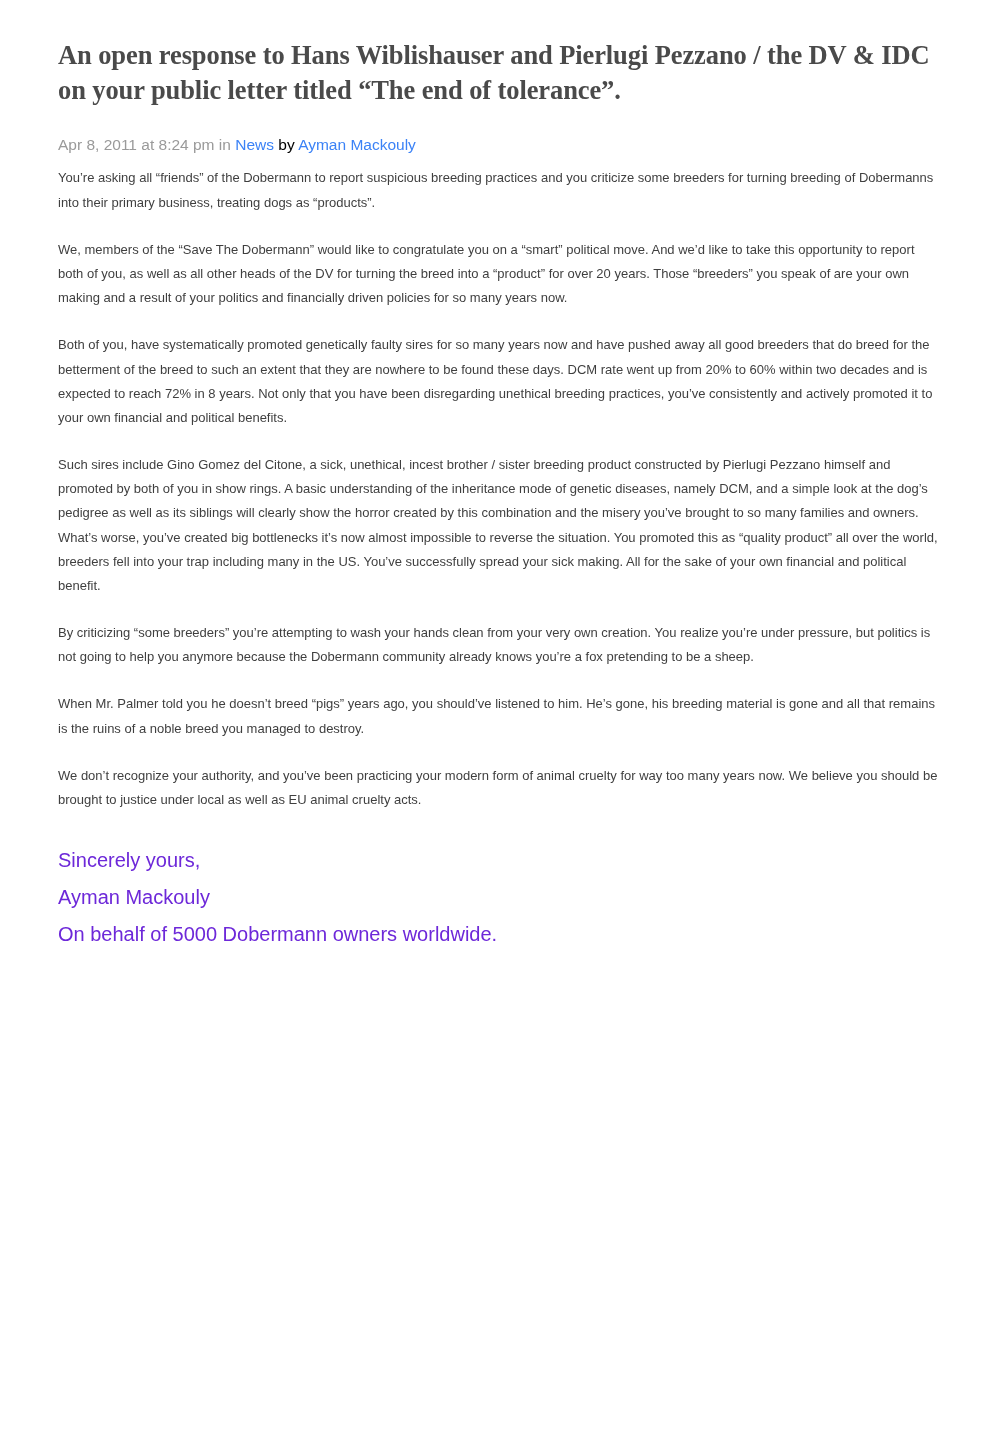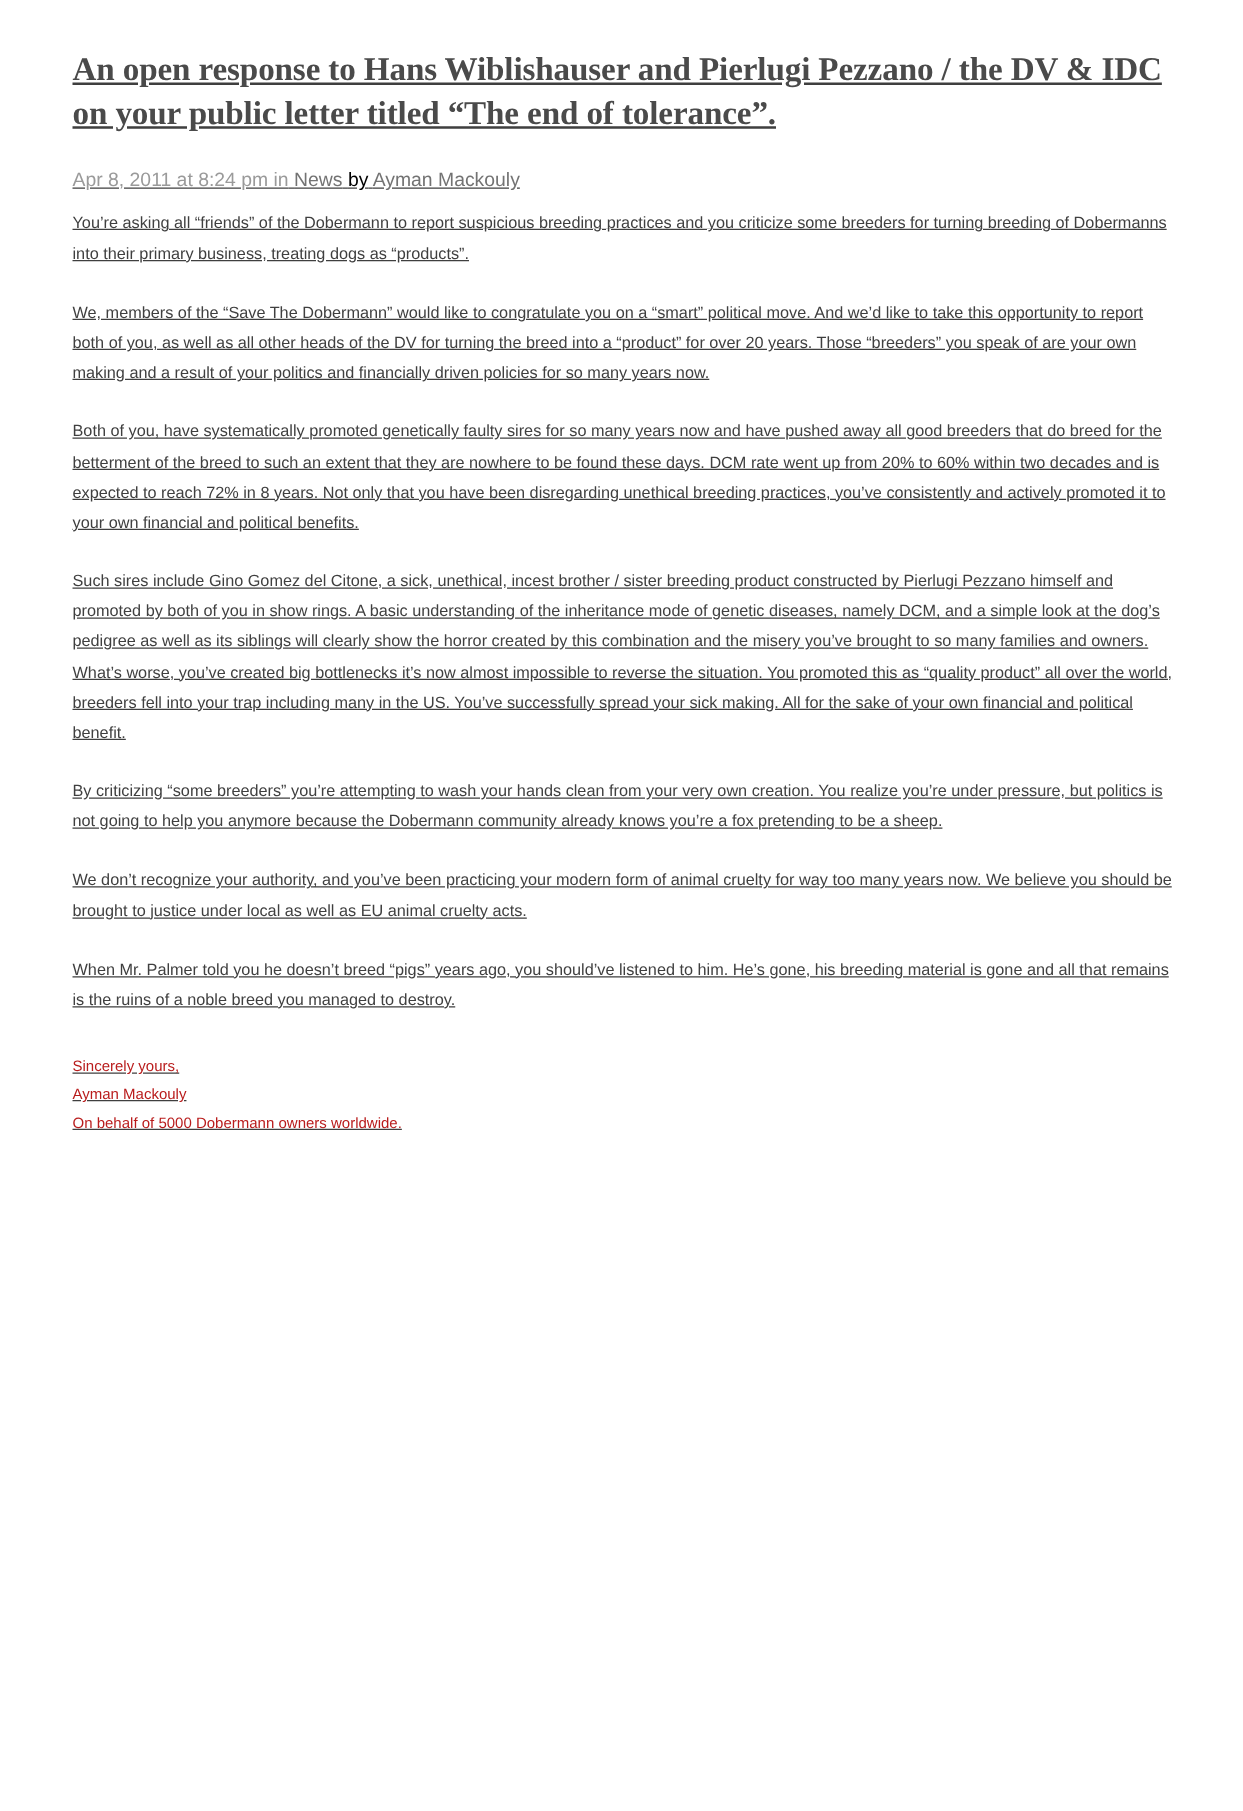--- a/index.html
+++ b/index.html
@@ -13,63 +13,62 @@
     font-family: "Liberation Sans", sans-serif;
     color: #3f3f3f;
     -webkit-font-smoothing: antialiased;
   }
   .page {
     width: 994px;
     min-height: 1449px;
     box-sizing: border-box;
     padding: 38px 55px 28px 58px;
     background: #ffffff;
-    text-decoration: underline;
   }
   .post-title {
     font-family: "Liberation Serif", serif;
     font-size: 26.5px;
     line-height: 1.33;
     font-weight: bold;
     color: #4a4a4a;
     letter-spacing: -0.1px;
     margin: 0 0 28px 0;
     max-width: 905px;
   }
   .post-meta {
     font-size: 15.5px;
     color: #9a9a9a;
     margin: 0 0 12px 0;
     font-family: "Liberation Sans", sans-serif;
   }
   .post-meta a {
-    color: #737373;
+    color: #3b82f6;
     text-decoration: none;
   }
   .post-meta .by {
     color: #000000;
   }
   .post-body p {
     font-size: 13px;
     line-height: 1.86;
     color: #3f3f3f;
     margin: 0 0 23px 0;
     max-width: 913px;
     text-align: left;
   }
   .post-body p.first {
     margin-top: 0;
   }
   .signature {
     margin-top: 30px;
   }
   .signature div {
-    font-size: 12px;
+    font-size: 20px;
     line-height: 1.86;
-    color: #b91c1c;
+    color: #6d28d9;
   }
 </style>
 </head>
 <body>
 
 <div class="page">
 
   <h1 class="post-title">An open response to Hans Wiblishauser and Pierlugi Pezzano / the DV &amp; IDC on your public letter titled “The end of tolerance”.</h1>
 
   <div class="post-meta">
@@ -78,22 +77,22 @@
     <span class="by">by</span>
     <a href="#">Ayman Mackouly</a>
   </div>
 
   <div class="post-body">
     <p class="first">You’re asking all “friends” of the Dobermann to report suspicious breeding practices and you criticize some breeders for turning breeding of Dobermanns into their primary business, treating dogs as “products”.</p>
     <p>We, members of the “Save The Dobermann” would like to congratulate you on a “smart” political move. And we’d like to take this opportunity to report both of you, as well as all other heads of the DV for turning the breed into a “product” for over 20 years. Those “breeders” you speak of are your own making and a result of your politics and financially driven policies for so many years now.</p>
     <p>Both of you, have systematically promoted genetically faulty sires for so many years now and have pushed away all good breeders that do breed for the betterment of the breed to such an extent that they are nowhere to be found these days. DCM rate went up from 20% to 60% within two decades and is expected to reach 72% in 8 years. Not only that you have been disregarding unethical breeding practices, you’ve consistently and actively promoted it to your own financial and political benefits.</p>
     <p>Such sires include Gino Gomez del Citone, a sick, unethical, incest brother / sister breeding product constructed by Pierlugi Pezzano himself and promoted by both of you in show rings. A basic understanding of the inheritance mode of genetic diseases, namely DCM, and a simple look at the dog’s pedigree as well as its siblings will clearly show the horror created by this combination and the misery you’ve brought to so many families and owners. What’s worse, you’ve created big bottlenecks it’s now almost impossible to reverse the situation. You promoted this as “quality product” all over the world, breeders fell into your trap including many in the US. You’ve successfully spread your sick making. All for the sake of your own financial and political benefit.</p>
     <p>By criticizing “some breeders” you’re attempting to wash your hands clean from your very own creation. You realize you’re under pressure, but politics is not going to help you anymore because the Dobermann community already knows you’re a fox pretending to be a sheep.</p>
+    <p>When Mr. Palmer told you he doesn’t breed “pigs” years ago, you should’ve listened to him. He’s gone, his breeding material is gone and all that remains is the ruins of a noble breed you managed to destroy.</p>
     <p>We don’t recognize your authority, and you’ve been practicing your modern form of animal cruelty for way too many years now. We believe you should be brought to justice under local as well as EU animal cruelty acts.</p>
-    <p>When Mr. Palmer told you he doesn’t breed “pigs” years ago, you should’ve listened to him. He’s gone, his breeding material is gone and all that remains is the ruins of a noble breed you managed to destroy.</p>
 
     <div class="signature">
       <div>Sincerely yours,</div>
       <div>Ayman Mackouly</div>
       <div>On behalf of 5000 Dobermann owners worldwide.</div>
     </div>
   </div>
 
 </div>
 

